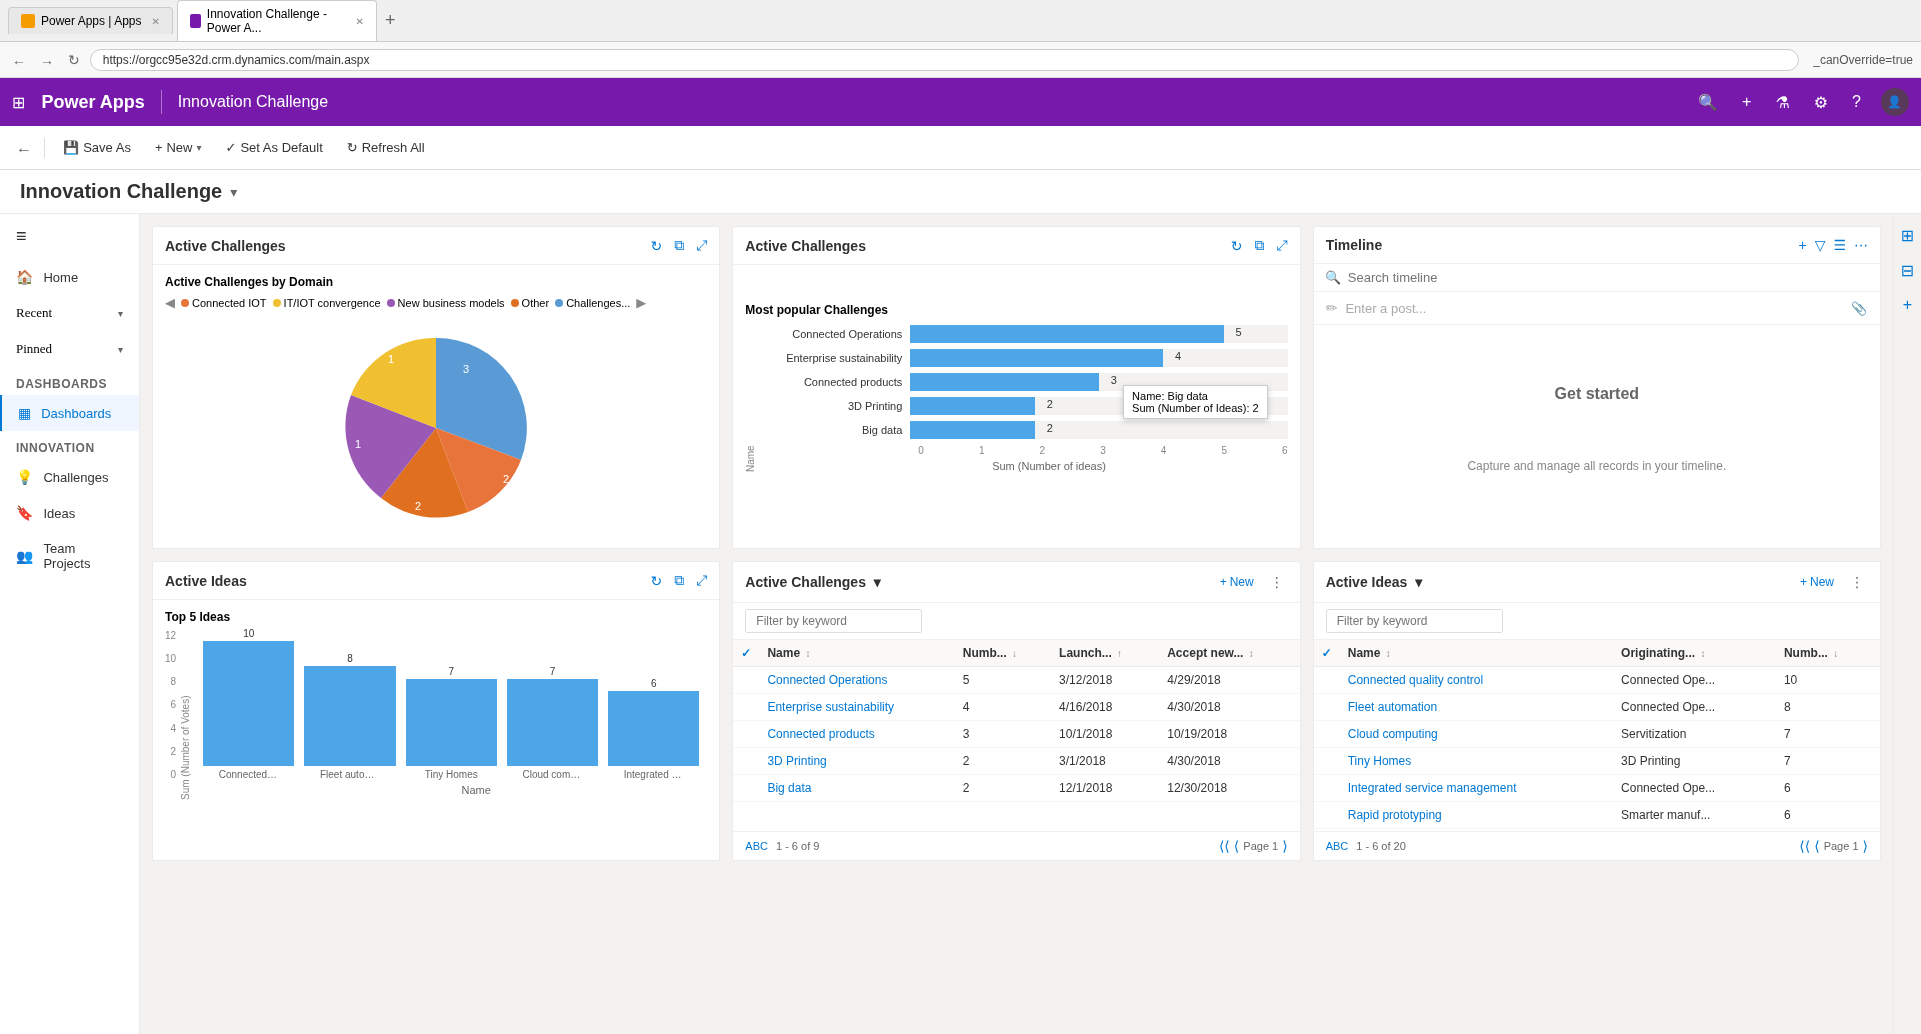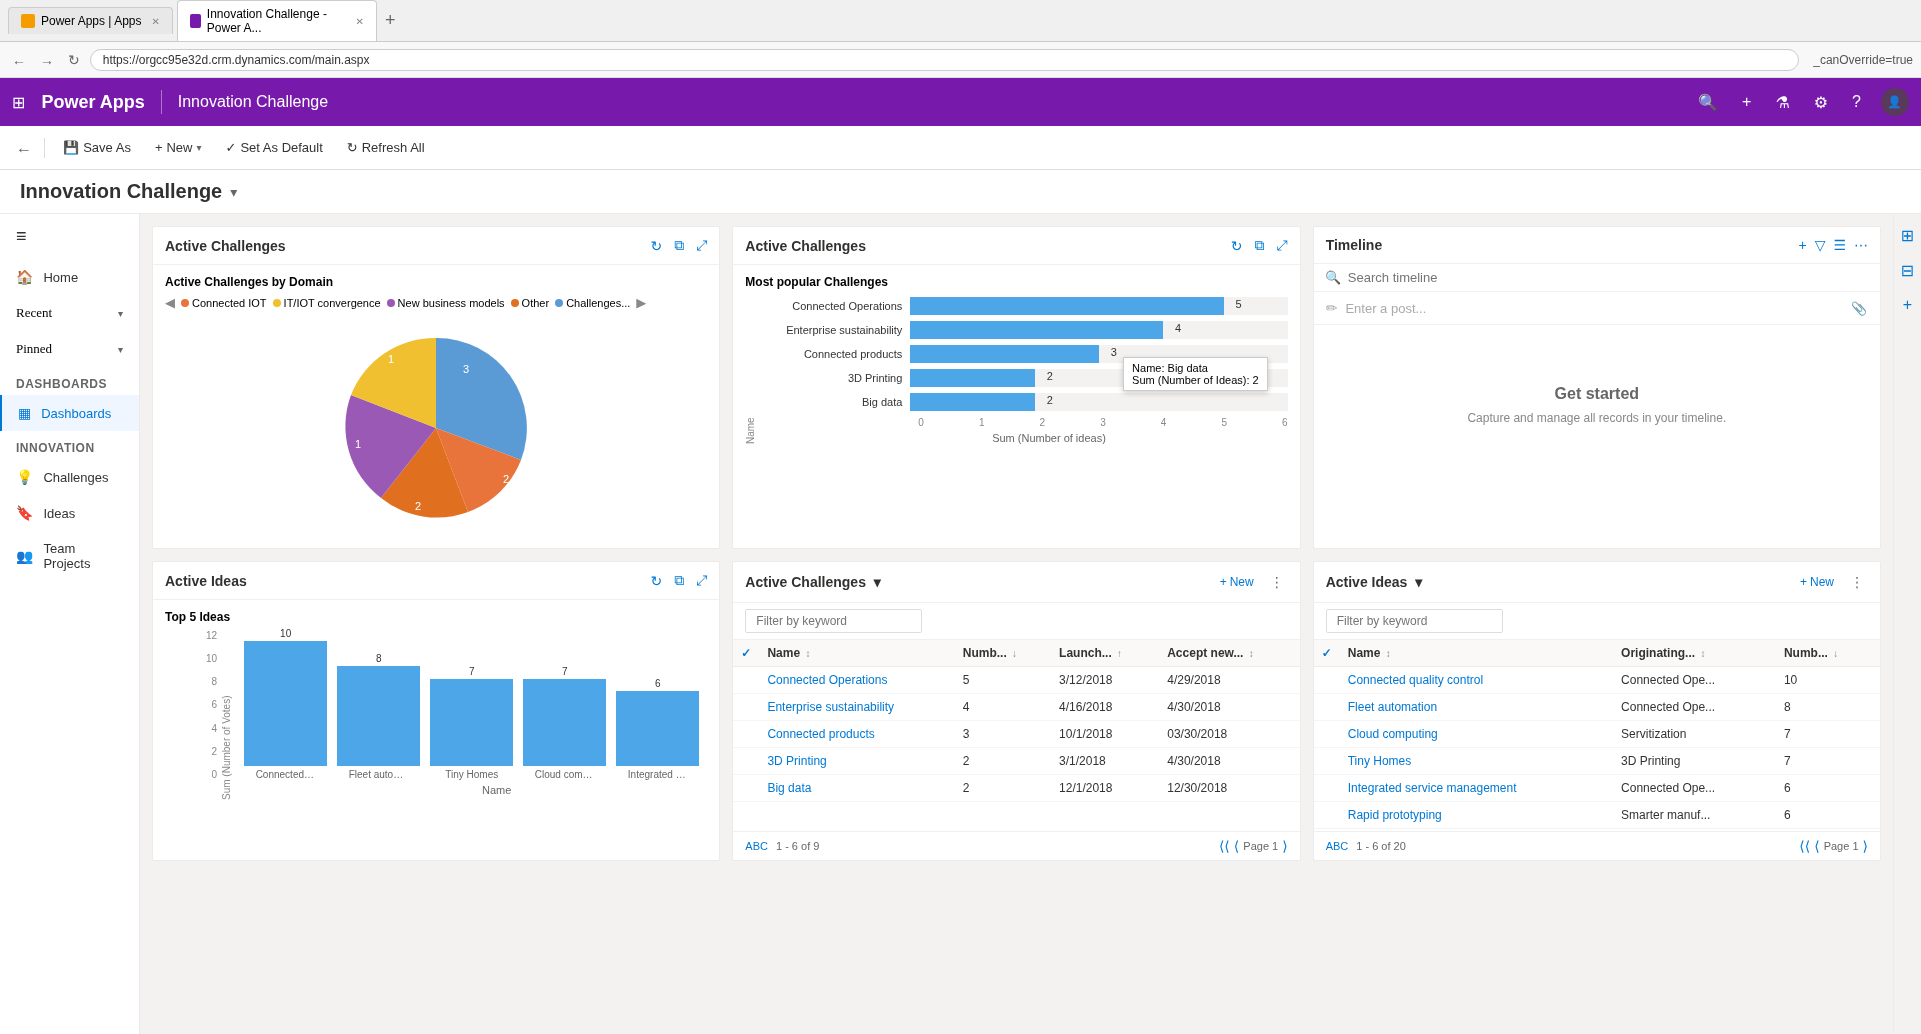--- a/index.html
+++ b/index.html
@@ -253,20 +253,21 @@
       font-size: 13px;
     }
     .timeline-post-icon { color: #aaa; font-size: 14px; }
     .timeline-empty {
       display: flex;
       flex-direction: column;
       align-items: center;
       justify-content: center;
       padding: 60px 20px;
       color: #666;
+      gap: 48px;
     }
     .timeline-empty-title { font-size: 16px; font-weight: 600; margin-bottom: 8px; }
     .timeline-empty-text { font-size: 12px; color: #888; text-align: center; }
     .ideas-bar-wrap { display: flex; flex-direction: column; align-items: center; flex: 1; }
     .ideas-bar-val { font-size: 10px; color: #333; margin-bottom: 2px; }
     .ideas-bar { background: #4da6e8; width: 100%; }
     .ideas-bar-name { font-size: 10px; color: #666; margin-top: 3px; text-align: center; writing-mode: horizontal-tb; max-width: 60px; overflow: hidden; text-overflow: ellipsis; white-space: nowrap; }
     .table-actions { display: flex; align-items: center; gap: 6px; }
     .filter-input {
       border: 1px solid #ddd;
@@ -473,21 +474,21 @@
       </div>
 
       <div class="card">
         <div class="card-header">
           <span class="card-title">Active Challenges</span>
           <span class="card-icon">↻</span>
           <span class="card-icon">⧉</span>
           <span class="card-icon">⤢</span>
         </div>
         <div class="card-body">
-          <div style="font-size:12px;font-weight:600;margin-bottom:8px;">Most popular Challenges</div>
+          <div style="font-size:12px;font-weight:600;margin-bottom:8px;margin-top:28px;">Most popular Challenges</div>
           <div class="bar-chart-inner">
             <div class="chart-y-label">Name</div>
             <div style="flex:1;">
 
               <div class="bar-row">
                 <div class="bar-label">Connected Operations</div>
                 <div class="bar-track">
                   <div class="bar-fill" style="width:83%;">
                     <span class="bar-value">5</span>
                   </div>
@@ -574,21 +575,21 @@
         <div class="card-header">
           <span class="card-title">Active Ideas</span>
           <span class="card-icon">↻</span>
           <span class="card-icon">⧉</span>
           <span class="card-icon">⤢</span>
         </div>
         <div class="card-body">
           <div style="font-size:12px;font-weight:600;margin-bottom:6px;">Top 5 Ideas</div>
           <div style="display:flex;">
 
-            <div style="display:flex;flex-direction:column;align-items:flex-end;justify-content:space-between;height:170px;padding-bottom:20px;font-size:10px;color:#888;padding-right:4px;margin-left:41px;">
+            <div style="display:flex;flex-direction:column;align-items:flex-end;justify-content:space-between;height:170px;padding-bottom:20px;font-size:10px;color:#888;padding-right:4px;">
               <span>12</span>
               <span>10</span>
               <span>8</span>
               <span>6</span>
               <span>4</span>
               <span>2</span>
               <span>0</span>
             </div>
 
             <div style="writing-mode:vertical-rl;transform:rotate(180deg);font-size:10px;color:#888;margin-right:4px;display:flex;align-items:center;">Sum (Number of Votes)</div>
@@ -668,21 +669,21 @@
                 <td><a href="#">Enterprise sustainability</a></td>
                 <td>4</td>
                 <td>4/16/2018</td>
                 <td>4/30/2018</td>
               </tr>
               <tr class="table-row">
                 <td></td>
                 <td><a href="#">Connected products</a></td>
                 <td>3</td>
                 <td>10/1/2018</td>
-                <td>03/30/2018</td>
+                <td>10/19/2018</td>
               </tr>
               <tr class="table-row">
                 <td></td>
                 <td><a href="#">3D Printing</a></td>
                 <td>2</td>
                 <td>3/1/2018</td>
                 <td>4/30/2018</td>
               </tr>
               <tr class="table-row">
                 <td></td>

